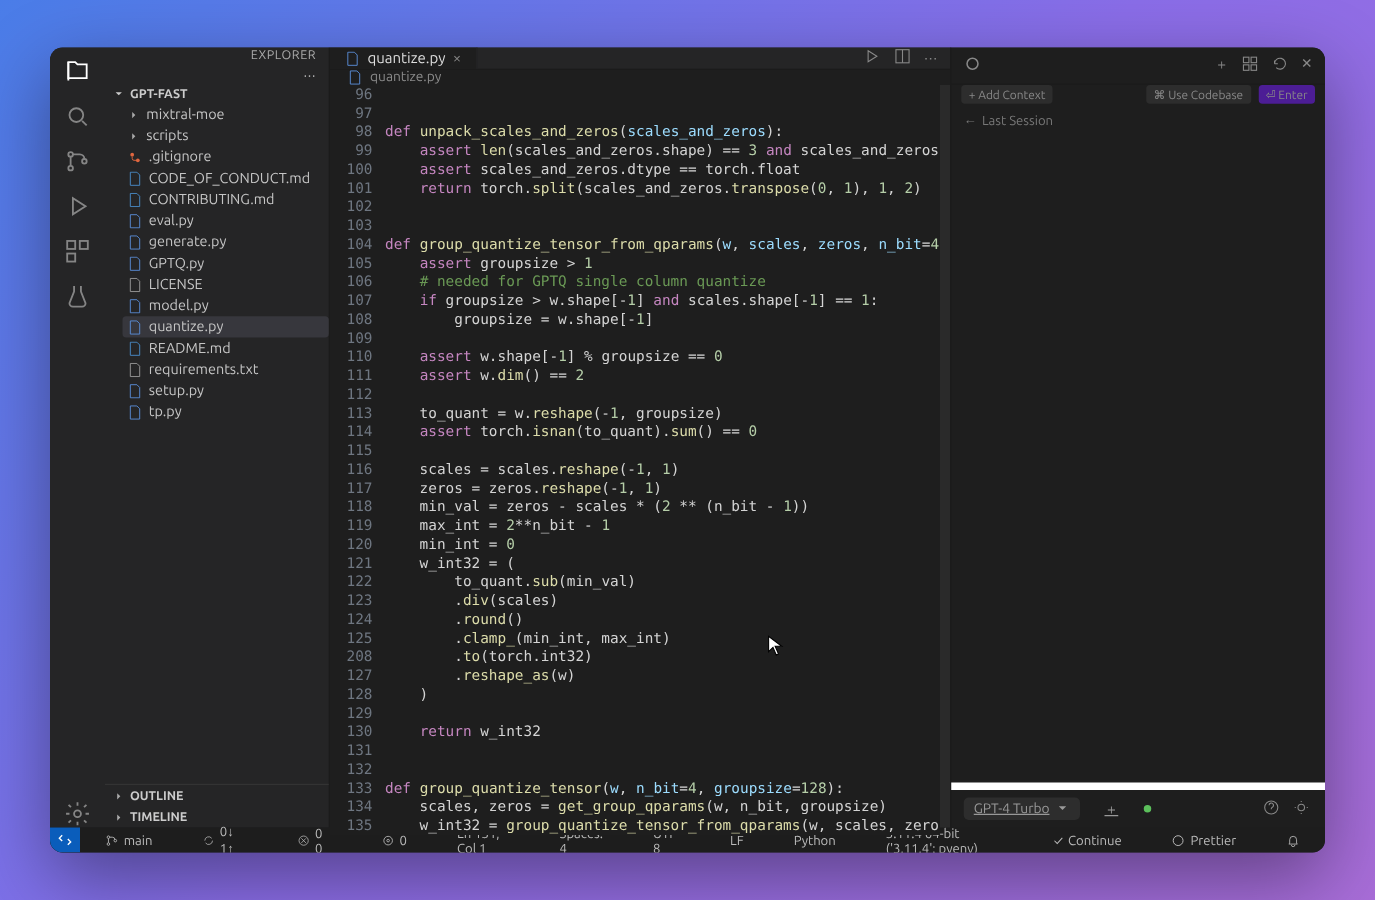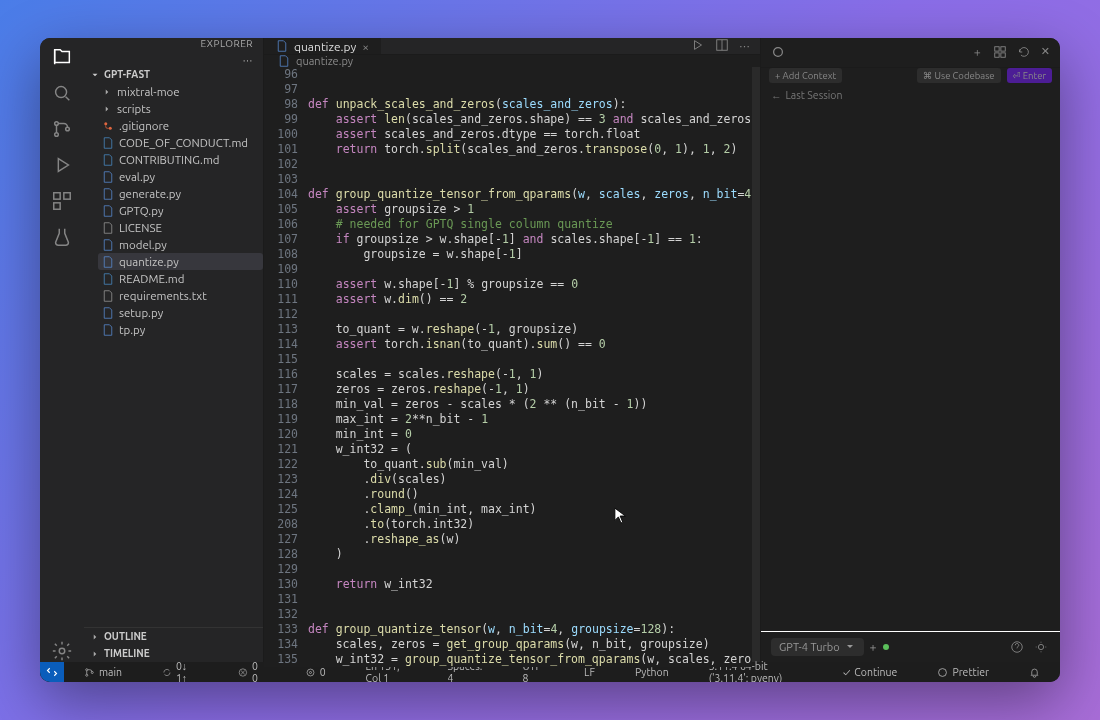--- a/index.html
+++ b/index.html
@@ -138,22 +138,22 @@
   }
   .rp-pills {
     display: flex; gap: 6px; padding: 0 8px; align-items: flex-end; justify-content: space-between;
     font-size: 9.5px; color: #888;
   }
   .pill { background: #2d2d2d; padding: 2px 6px; border-radius: 3px; }
   .rp-last {
     padding: 6px 10px; color: #777; font-size: 10.5px; display: flex; align-items: center; gap: 4px;
   }
   .rp-model {
-    margin-top: auto; padding: 6px 10px; display: flex; align-items: center; gap: 4px;
-    border-top: 1px solid #ffffff; color: #999; font-size: 11px;
+    margin-top: auto; padding: 6px 10px; display: flex; align-items: center; gap: 20px;
+    border-top: 6px solid #ffffff; color: #999; font-size: 11px; text-decoration: underline;
   }
   .rp-model .msel { background: #2d2d2d; padding: 3px 8px; border-radius: 4px; display:flex; align-items:center; gap:4px;}
   .rp-model svg { width: 12px; height: 12px; }
   .gd { width:6px;height:6px;border-radius:50%;background:#5bbf5b; }
 
   .statusbar {
     height: 20px; background: #1d1d1d; display: flex; align-items: center;
     font-size: 10.5px; color: #ccc;
   }
   .sb-remote { background: #0a5dbb; color: #fff; padding: 0 6px; height: 100%; display:flex;align-items:center;}

